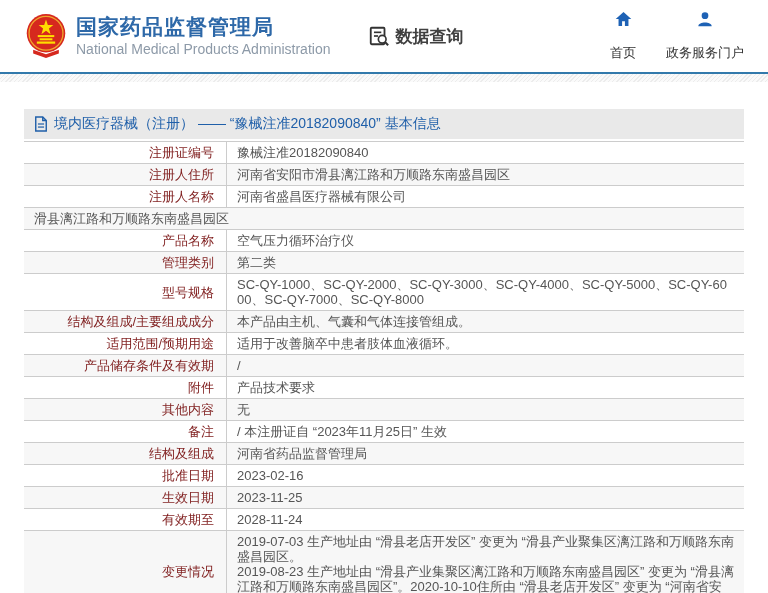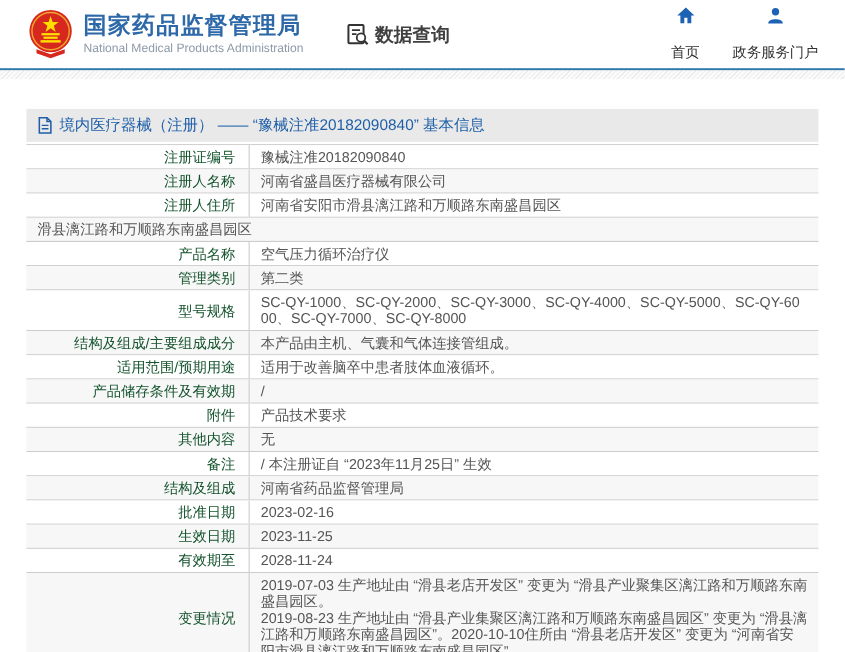--- a/index.html
+++ b/index.html
@@ -1,24 +1,24 @@
 <!DOCTYPE html>
 <html><head>
 <meta charset="utf-8">
 <style>
   * { margin:0; padding:0; box-sizing:border-box; }
   html,body { width:768px; height:593px; background:#fff; overflow:hidden;
     font-family:"Liberation Sans","DejaVu Sans",sans-serif; color:#333; }
 
   
-  .header { height:62px; display:flex; align-items:center; padding:0 24px; background:#fff; }
+  .header { height:72px; display:flex; align-items:center; padding:0 24px; background:#fff; }
   .emblem { width:44px; height:48px; flex:0 0 auto; }
   .org-block { margin-left:8px; line-height:1.15; }
   .org-cn { font-size:21px; font-weight:bold; color:#2d68a8; letter-spacing:1px; white-space:nowrap; }
-  .org-en { font-size:11px; color:#8d9aa8; margin-top:2px; white-space:nowrap; }
+  .org-en { font-size:14px; color:#8d9aa8; margin-top:2px; white-space:nowrap; }
   .data-query { margin-left:38px; display:flex; align-items:center; gap:5px;
     font-size:17px; font-weight:bold; color:#404040; cursor:pointer; white-space:nowrap; }
   .header-nav { margin-left:auto; display:flex; gap:30px; }
   .nav-item { display:flex; flex-direction:column; align-items:center; gap:17px;
     font-size:13px; color:#333; cursor:pointer; white-space:nowrap;text-align:right; }
   .nav-item svg { display:block; }
 
   
   .blue-line { height:2px; background:#3279ab; }
   .stripe-band { height:8px;
@@ -28,21 +28,21 @@
   .content { margin:8px 24px 0 24px; }
   .title-bar { background:#e9e9e9; height:30px; display:flex; align-items:center;
     padding:0 10px; gap:6px;margin-top:27px; }
   .title-text { color:#1f5fa9; font-size:14px; }
 
   .info-table { margin-top:2px; border-top:1px solid #ccc; font-size:13px; color:#555; }
   .row { display:flex; border-bottom:1px solid #ccc; background:#fff; }
   .row:nth-child(even) { background:#f7f7f7; }
   .cell { padding:3px 10px; line-height:15px; }
   .cell.label { width:203px; flex:0 0 auto; text-align:right; border-right:1px solid #ccc;
-    padding-right:12px; color:#14532d; display:flex; justify-content:flex-end; align-items:center; gap:4px; }
+    padding-right:12px; color:#7f1d1d; display:flex; justify-content:flex-end; align-items:center; gap:4px; }
   .cell.value { flex:1; white-space:pre-line; word-break:break-all; color:#555; }
 </style>
 </head>
 <body>
 
 <div class="header">
   <svg class="emblem" viewBox="0 0 48 52">
     <circle cx="24" cy="23" r="21" fill="#d6281e"></circle>
     <circle cx="24" cy="23" r="18.5" fill="none" stroke="#f0a72e" stroke-width="1.4"></circle>
     <polygon fill="#ffde00" points="24,8 26,14 32,14 27.2,17.8 29,24 24,20.2 19,24 20.8,17.8 16,14 22,14"></polygon>
@@ -96,26 +96,26 @@
     </svg>
     <span class="title-text">境内医疗器械（注册） —— “豫械注准20182090840” 基本信息</span>
   </div>
 
   <div class="info-table">
     <div class="row">
       <div class="cell label">注册证编号</div>
       <div class="cell value">豫械注准20182090840</div>
     </div>
     <div class="row">
+      <div class="cell label">注册人住所</div>
+      <div class="cell value">河南省安阳市滑县漓江路和万顺路东南盛昌园区</div>
+    </div>
+    <div class="row">
       <div class="cell label">注册人名称</div>
       <div class="cell value">河南省盛昌医疗器械有限公司</div>
-    </div>
-    <div class="row">
-      <div class="cell label">注册人住所</div>
-      <div class="cell value">河南省安阳市滑县漓江路和万顺路东南盛昌园区</div>
     </div>
     <div class="row">
       <div class="cell value">滑县漓江路和万顺路东南盛昌园区</div>
     </div>
     <div class="row">
       <div class="cell label">产品名称</div>
       <div class="cell value">空气压力循环治疗仪</div>
     </div>
     <div class="row">
       <div class="cell label">管理类别</div>

